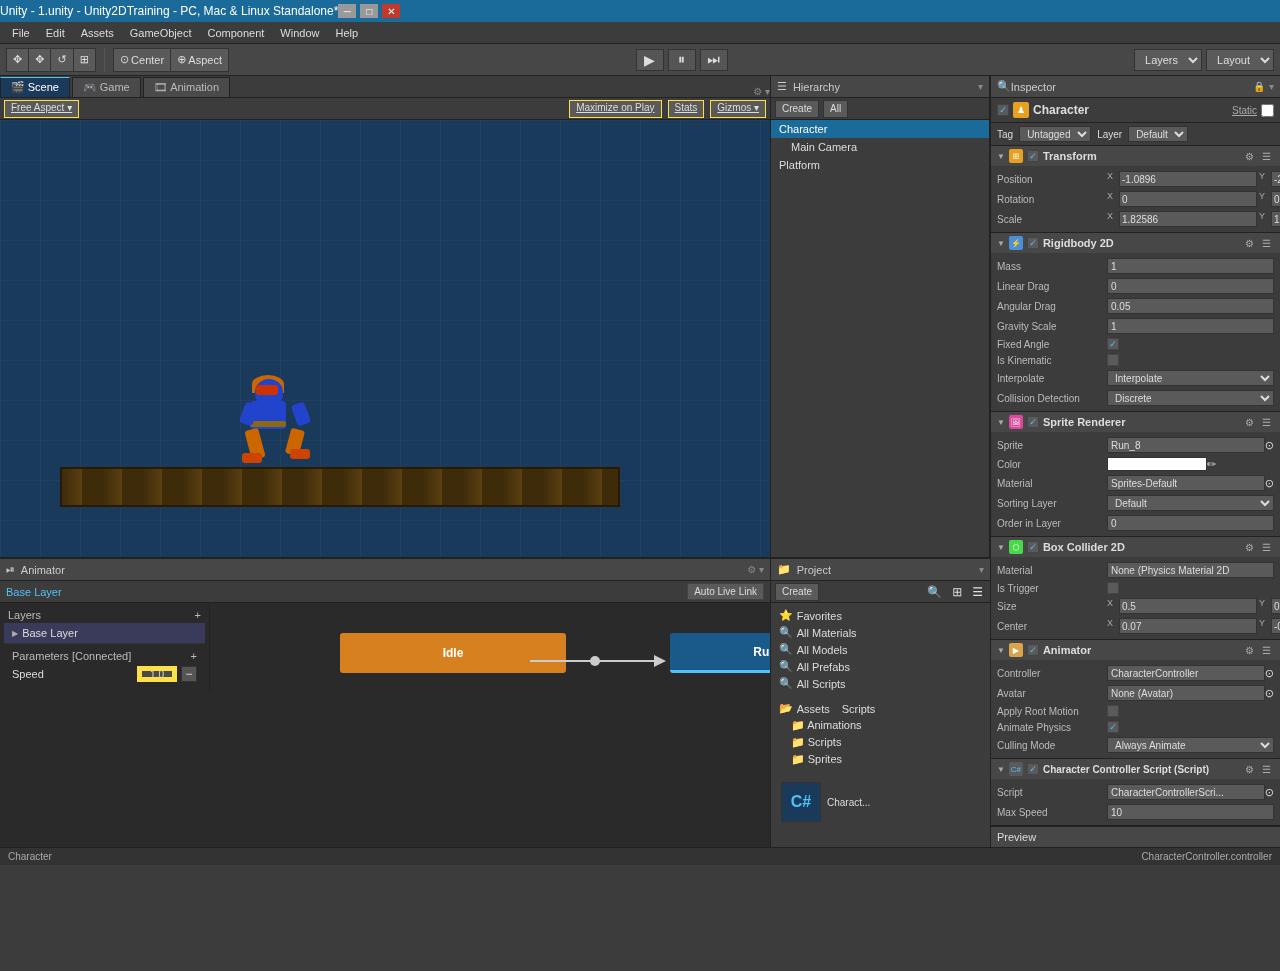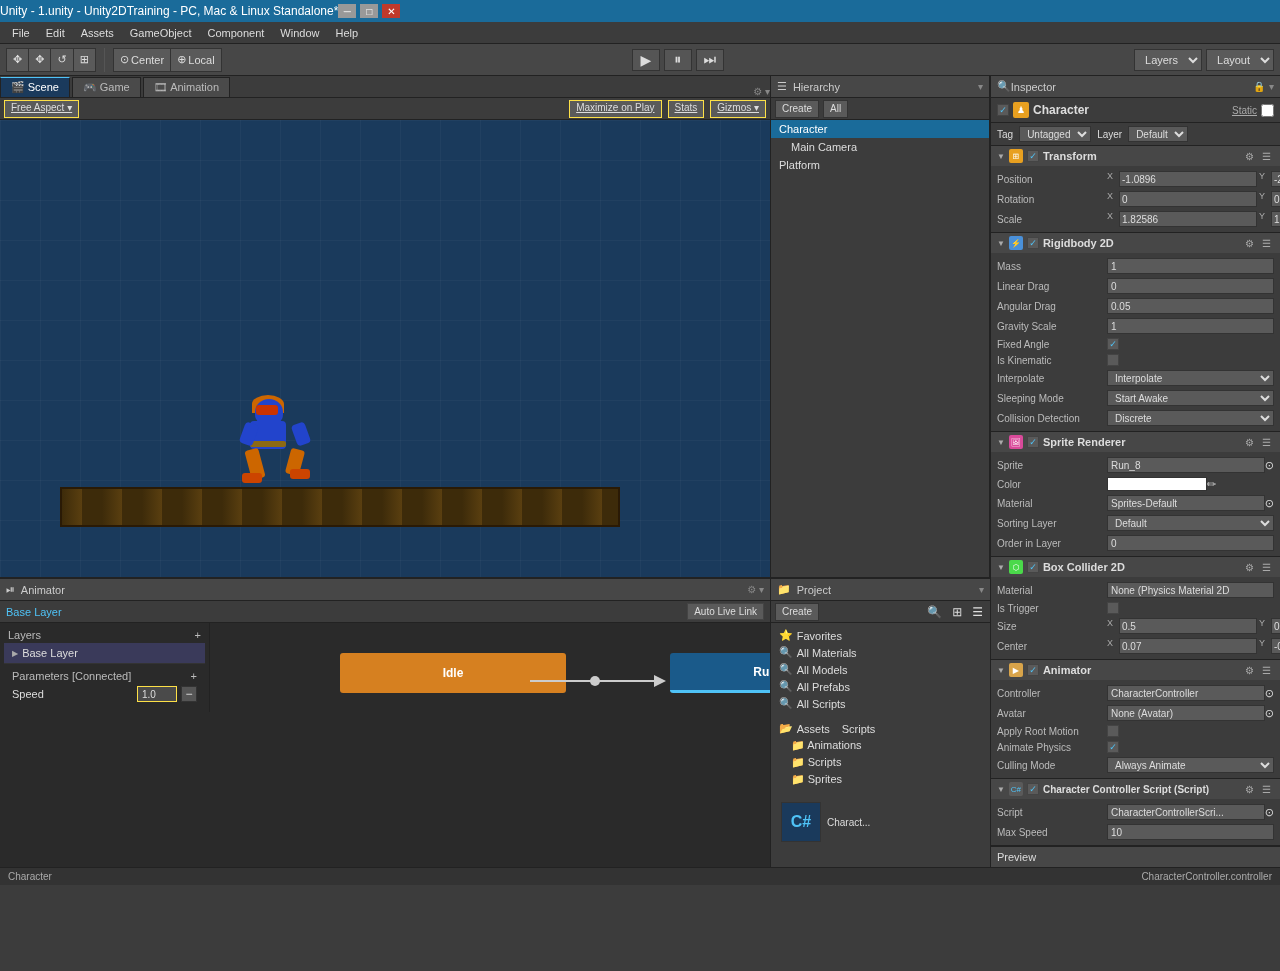--- a/index.html
+++ b/index.html
@@ -104,21 +104,21 @@
     .state-node { position: absolute; border-radius: 3px; display: flex; align-items: center; justify-content: center; font-size: 12px; color: white; font-weight: bold; cursor: pointer; }
     .state-node.orange { background: #d68020; }
     .state-node.blue { background: #1a5a8a; border-bottom: 3px solid #4fc3f7; }
     .transition-arrow { position: absolute; pointer-events: none; }
 
     
     .params-panel { border-top: 1px solid #333; padding: 4px; }
     .params-header { display: flex; align-items: center; justify-content: space-between; padding: 2px 4px; font-size: 11px; color: #bbb; }
     .param-row { display: flex; align-items: center; gap: 4px; padding: 2px 4px; }
     .param-name { flex: 1; font-size: 11px; color: #ddd; }
-    .param-value { background: #4a4a4a; border: 1px solid #fde047; color: #ddd; font-size: 10px; padding: 1px 4px; width: 40px; height: 16px; }
+    .param-value { background: #4a4a4a; border: 5px solid #fde047; color: #ddd; font-size: 10px; padding: 1px 4px; width: 40px; height: 16px; text-align: center; }
     .param-minus { background: #555; border: 1px solid #333; color: #ddd; width: 16px; height: 16px; display: flex; align-items: center; justify-content: center; cursor: pointer; font-size: 12px; }
 
     
     #project-panel { width: 220px; background: #3c3c3c; border-left: 1px solid #222; display: flex; flex-direction: column; }
     .project-toolbar { background: #3c3c3c; height: 22px; display: flex; align-items: center; padding: 0 4px; gap: 4px; border-bottom: 1px solid #222; }
     .icon-btn { background: none; border: none; color: #ddd; cursor: pointer; font-size: 12px; padding: 1px 3px; }
     .asset-item { display: flex; align-items: center; gap: 6px; cursor: pointer; padding: 2px; }
     .asset-thumb { width: 40px; height: 40px; background: #555; display: flex; align-items: center; justify-content: center; font-size: 20px; }
     .asset-name { font-size: 10px; color: #ddd; }
 
@@ -203,21 +203,21 @@
     <button class="tool-btn">⊞</button>
   </div>
   <div class="toolbar-sep"></div>
   <div class="tool-group">
     <button class="tool-btn">
       <span>⊙</span>
       <span>Center</span>
     </button>
     <button class="tool-btn">
       <span>⊕</span>
-      <span>Local</span>
+      <span>Aspect</span>
     </button>
   </div>
   <div class="spacer"></div>
   <div class="play-btn">▶</div>
   <div class="play-btn">⏸</div>
   <div class="play-btn">⏭</div>
   <div class="spacer"></div>
   <select class="layers-dropdown">
     <option>Layers</option>
   </select>
@@ -524,26 +524,20 @@
           <span class="prop-label">Is Kinematic</span>
           <div class="checkbox"></div>
         </div>
         <div class="prop-row">
           <span class="prop-label">Interpolate</span>
           <select class="prop-dropdown">
             <option>Interpolate</option>
           </select>
         </div>
         <div class="prop-row">
-          <span class="prop-label">Sleeping Mode</span>
-          <select class="prop-dropdown">
-            <option>Start Awake</option>
-          </select>
-        </div>
-        <div class="prop-row">
           <span class="prop-label">Collision Detection</span>
           <select class="prop-dropdown">
             <option>Discrete</option>
           </select>
         </div>
       </div>
     </div>
 
     <div class="component">
       <div class="comp-header">

